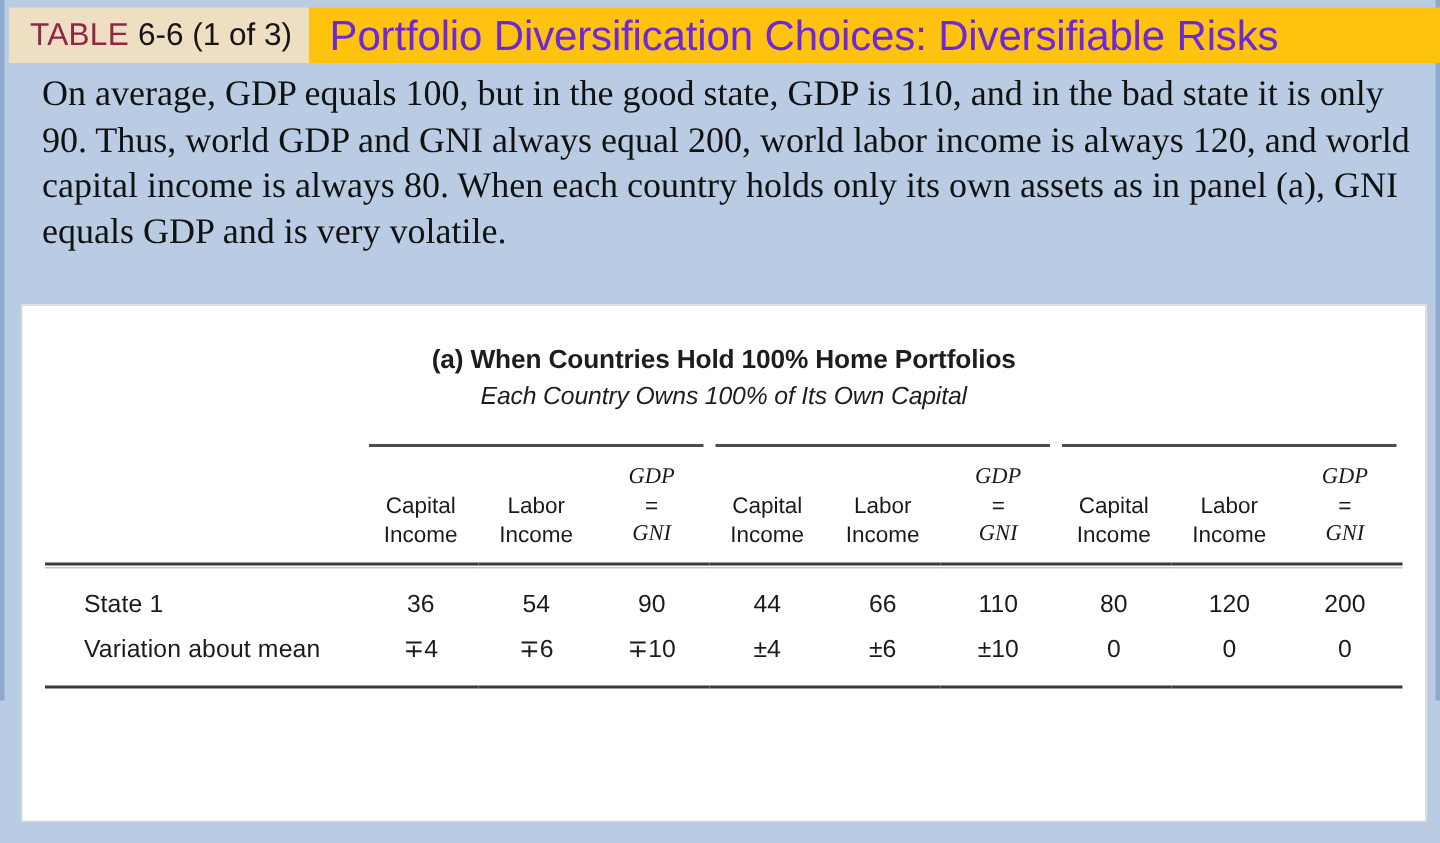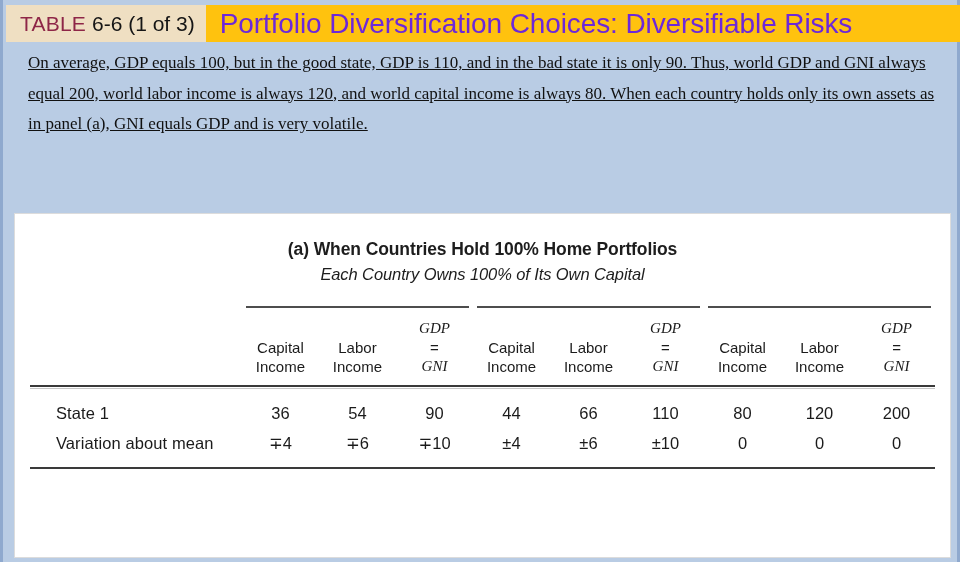--- a/index.html
+++ b/index.html
@@ -9,21 +9,21 @@
   body {
     width: 960px;
     height: 562px;
     background: #b9cce4;
     font-family: "Liberation Sans", sans-serif;
     overflow: hidden;
   }
   .page {
     position: relative;
     width: 960px;
-    height: 562px;
+    height: 467px;
     background: #b9cce4;
     box-sizing: border-box;
     border-left: 3px solid #8fa9ce;
     border-right: 3px solid #8fa9ce;
   }
 
   
   .titlebar {
     position: absolute;
     left: 3px;
@@ -63,32 +63,31 @@
     letter-spacing: -.1px;
   }
 
   
   .caption {
     position: absolute;
     left: 25px;
     top: 48px;
     width: 912px;
     font-family: "Liberation Serif", serif;
-    font-size: 17px;
+    font-size: 24px;
     line-height: 30.5px;
     color: #111111;
     text-align: left;
-    text-decoration: underline;
   }
 
   
   .panel {
     position: absolute;
     left: 11px;
-    top: 213px;
+    top: 203px;
     width: 937px;
     height: 345px;
     background: #ffffff;
     border: 1px solid #dcdcdc;
     box-sizing: border-box;
   }
 
   .panel-title {
     text-align: center;
     font-size: 17.5px;

